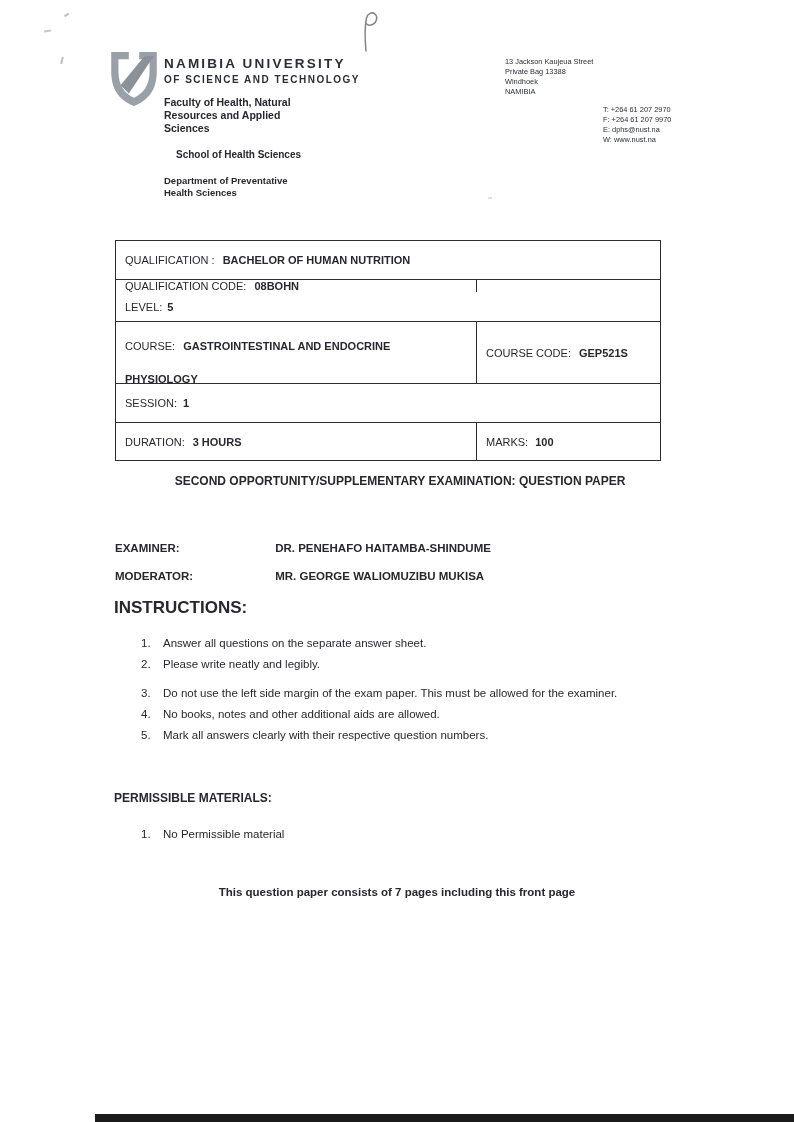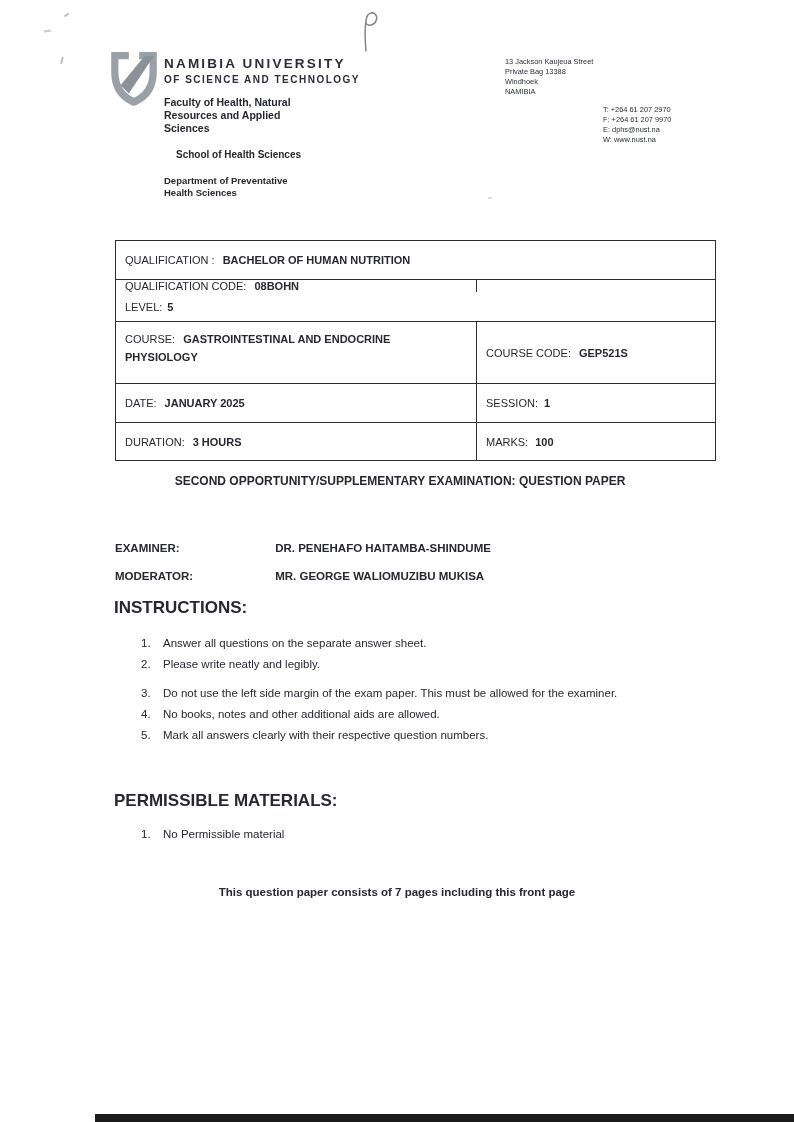--- a/index.html
+++ b/index.html
@@ -26,48 +26,48 @@
   
   .hand-p{left:351px;top:10px;width:38px;height:44px;}
   .speck{background:#bfbfc3;}
   .speck1{left:64px;top:14px;width:5px;height:1.6px;transform:rotate(-32deg);}
   .speck2{left:44px;top:30px;width:7px;height:1.8px;transform:rotate(-8deg);background:#c9c9cc;}
   .speck3{left:61px;top:57px;width:2px;height:7px;transform:rotate(14deg);}
   .speck4{left:488px;top:197px;width:4px;height:2px;background:#dedee0;}
   .edge-bar{left:95px;top:1114px;width:699px;height:8px;background:#1b1b1b;}
 
   
-  .info-table{left:115px;top:240px;width:601px;border:1.7px solid #2e2e30;box-sizing:border-box;}
+  .info-table{left:115px;top:240px;width:546px;border:1.7px solid #2e2e30;box-sizing:border-box;}
   .tr{display:flex;box-sizing:border-box;}
   .tr + .tr{border-top:1.3px solid #2e2e30;}
   .td{box-sizing:border-box;display:flex;align-items:center;padding-left:9px;font-size:11px;}
   .td .lbl{white-space:nowrap;}
   .td .val{font-weight:700;margin-left:8px;white-space:nowrap;}
   .td-left{width:361px;border-right:1.3px solid #2e2e30;}
   .td-right{flex:1;}
   .h38{height:38px;} .h42{height:42px;flex-direction:column;} .h62{height:62px;} .h39{height:39px;}
-  .course-cell{display:block;padding-top:8px;line-height:18px;}
+  .course-cell{display:block;padding-top:8px;line-height:33px;}
   .course-text{max-width:315px;}
   .course-text .val{margin-left:5px;}
 
   
   .exam-heading{left:90px;top:474px;width:620px;text-align:center;font-size:12px;font-weight:700;}
   .person-row{left:115px;font-size:11.5px;font-weight:700;white-space:nowrap;margin-top:32px;}
   .person-row .plabel{display:inline-block;width:157px;}
   .examiner-row{top:510px;}
   .moderator-row{top:538px;}
 
   .instructions-heading{left:114px;top:598px;font-size:17px;font-weight:700;}
   .instr-list{left:141px;top:633px;width:556px;font-size:11.5px;line-height:21px;}
   .li{display:flex;}
   .li .num{width:22px;flex:none;}
   .li .txt{max-width:500px;}
   .li.gap-before{margin-top:8px;}
 
-  .perm-heading{left:114px;top:791px;font-size:17px;font-weight:700;}
+  .perm-heading{left:114px;top:791px;font-size:12px;font-weight:700;}
   .perm-list{left:141px;top:824px;width:400px;font-size:11.5px;line-height:21px;}
 
   .footer-note{left:27px;top:886px;width:740px;text-align:center;font-size:11.5px;font-weight:700;}
 </style>
 </head>
 <body>
 
 <div>
 
   <svg class="abs hand-p" viewBox="0 0 38 44">
@@ -137,24 +137,20 @@
           <span class="lbl">COURSE:</span>
           <span class="val" style="white-space:normal">GASTROINTESTINAL AND ENDOCRINE PHYSIOLOGY</span>
         </div>
       </div>
       <div class="td td-right">
         <span class="lbl">COURSE CODE:</span>
         <span class="val">GEP521S</span>
       </div>
     </div>
     <div class="tr h39">
-      <div class="td td-left">
-        <span class="lbl">DATE:</span>
-        <span class="val">JANUARY 2025</span>
-      </div>
       <div class="td td-right">
         <span class="lbl">SESSION:</span>
         <span class="val" style="margin-left:6px">1</span>
       </div>
     </div>
     <div class="tr h38">
       <div class="td td-left">
         <span class="lbl">DURATION:</span>
         <span class="val">3 HOURS</span>
       </div>

